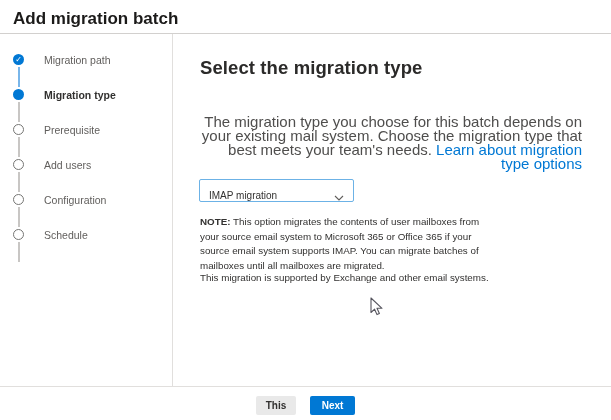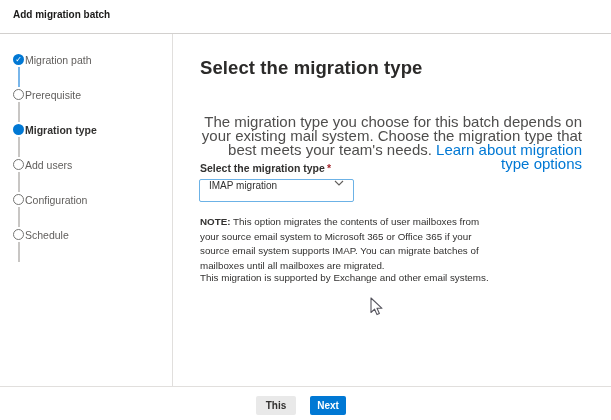--- a/index.html
+++ b/index.html
@@ -7,38 +7,38 @@
   body { font-family: "Liberation Sans", "DejaVu Sans", sans-serif; }
   #app {
     position: relative;
     width: 611px; height: 420px;
     background: #ffffff;
     overflow: hidden;
     color: #323130;
   }
   .page-title {
     position: absolute; left: 13px; top: 9px;
-    font-size: 10px; font-weight: 700; color: #1b1a19;
+    font-size: 17px; font-weight: 700; color: #1b1a19;
   }
   .divider-top { position: absolute; left: 0; top: 33px; width: 611px; height: 1px; background: #d2d0ce; }
   .divider-vert { position: absolute; left: 172px; top: 34px; width: 1px; height: 352px; background: #e1dfdd; }
   .divider-footer { position: absolute; left: 0; top: 386px; width: 611px; height: 1px; background: #e1dfdd; }
 
   
   .stepper { position: absolute; left: 13px; top: 42px; width: 158px; }
   .step { height: 35px; display: flex; align-items: center; position: relative; }
   .dot {
     width: 11px; height: 11px; border-radius: 50%;
     flex: 0 0 11px;
     display: flex; align-items: center; justify-content: center;
   }
   .dot.completed { background: #0078d4; color: #ffffff; font-size: 8px; line-height: 11px; font-weight: 700; }
   .dot.current { background: #0078d4; }
   .dot.upcoming { background: #ffffff; border: 1.2px solid #767674; }
-  .step-label { margin-left: 1px; font-size: 10.5px; color: #605e5c; white-space: nowrap; }
+  .step-label { margin-left: 20px; font-size: 10.5px; color: #605e5c; white-space: nowrap; }
   .step.current .step-label { font-weight: 700; color: #323130; }
   .connector { position: absolute; left: 4.5px; width: 2px; height: 20px; background: #c8c6c4; }
   .connector.active { background: #79b6ea; }
   .c0 { top: 25px; } .c1 { top: 60px; } .c2 { top: 95px; }
   .c3 { top: 130px; } .c4 { top: 165px; } .c5 { top: 200px; }
 
   
   .heading {
     position: absolute; left: 200px; top: 57px;
     font-size: 18.5px; font-weight: 700; color: #2b2a29; letter-spacing: 0.1px;
@@ -49,21 +49,21 @@
   }
   .link { color: #0078d4; text-decoration: none; cursor: pointer; }
   .field-label {
     position: absolute; left: 200px; top: 162px;
     font-size: 10.5px; font-weight: 600; color: #323130;
   }
   .req { color: #a4262c; margin-left: 2px; }
   .dropdown {
     position: absolute; left: 199px; top: 179px; width: 155px; height: 23px;
     border: 1px solid #6cb2e6; border-radius: 2px; background: #ffffff;
-    display: flex; align-items: flex-start; justify-content: space-between;
+    display: flex; align-items: flex-end; justify-content: space-between;
     padding: 0 9px; cursor: pointer;
   }
   .dropdown-value { font-size: 10px; color: #323130; }
   .note {
     position: absolute; left: 200px; top: 215px; width: 299px;
     font-size: 9.8px; line-height: 14.5px; color: #323130;
   }
   .note b { font-weight: 700; text-align: right; }
   .supported {
     position: absolute; left: 200px; top: 272px; width: 330px;
@@ -74,21 +74,21 @@
   
   .btn {
     position: absolute; top: 396px; height: 19px;
     border: none; border-radius: 2px;
     font-family: "Liberation Sans", "DejaVu Sans", sans-serif;
     font-size: 10px; font-weight: 600;
     display: flex; align-items: center; justify-content: center;
     cursor: pointer;
   }
   .btn-back { left: 256px; width: 40px; background: #e9e9e9; color: #323130; }
-  .btn-next { left: 310px; width: 36px; background: #0078d4; color: #ffffff; }
+  .btn-next { left: 310px; width: 45px; background: #0078d4; color: #ffffff; }
 </style>
 </head>
 <body>
 
 <div id="app">
 
   <div class="page-title">Add migration batch</div>
   <div class="divider-top"></div>
   <div class="divider-vert"></div>
 
@@ -97,27 +97,27 @@
     <div class="connector c1"></div>
     <div class="connector c2"></div>
     <div class="connector c3"></div>
     <div class="connector c4"></div>
     <div class="connector c5"></div>
 
     <div class="step completed">
       <span class="dot completed">✓</span>
       <span class="step-label">Migration path</span>
     </div>
+    <div class="step current">
+      <span class="dot current"></span>
+      <span class="step-label">Migration type</span>
+    </div>
     <div class="step">
       <span class="dot upcoming"></span>
       <span class="step-label">Prerequisite</span>
-    </div>
-    <div class="step current">
-      <span class="dot current"></span>
-      <span class="step-label">Migration type</span>
     </div>
     <div class="step">
       <span class="dot upcoming"></span>
       <span class="step-label">Add users</span>
     </div>
     <div class="step">
       <span class="dot upcoming"></span>
       <span class="step-label">Configuration</span>
     </div>
     <div class="step">
@@ -126,23 +126,20 @@
     </div>
   </div>
 
   <div class="heading">Select the migration type</div>
 
   <div class="description">
     <span>The migration type you choose for this batch depends on your existing mail system. Choose the migration type that best meets your team's needs.</span>
     <a class="link">Learn about migration type options</a>
   </div>
 
-  <div class="field-label">
-    <span>Select the migration type</span><span class="req">*</span>
-  </div>
 
   <div class="dropdown">
     <span class="dropdown-value">IMAP migration</span>
     <svg width="10" height="6" viewBox="0 0 10 6">
       <path d="M1 1 L5 5 L9 1" stroke="#605e5c" stroke-width="1.1" fill="none"></path>
     </svg>
   </div>
 
   <div class="note">
     <b>NOTE:</b>

